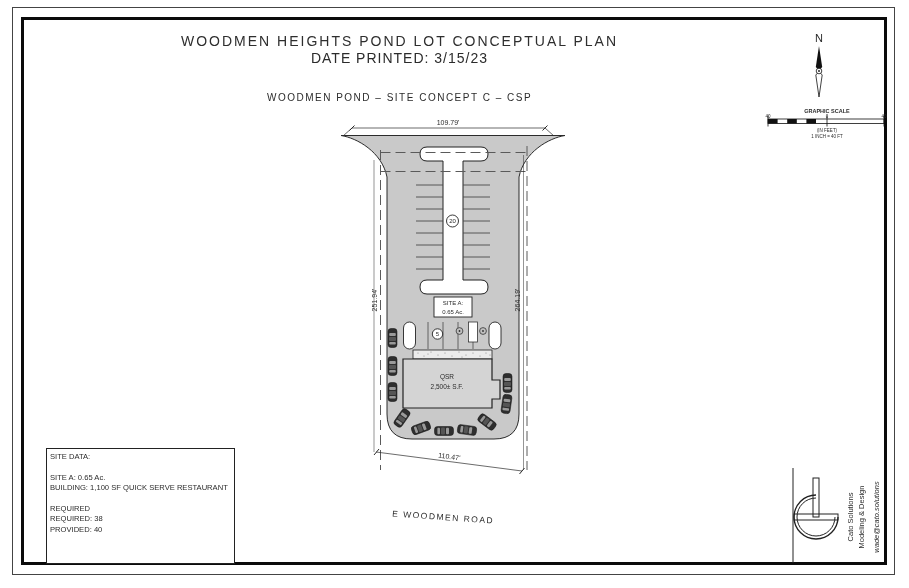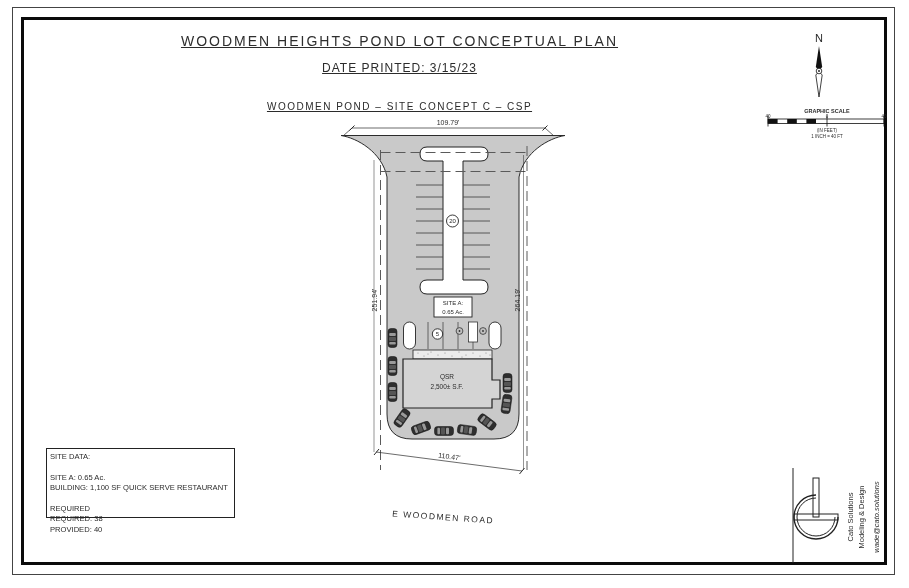--- a/index.html
+++ b/index.html
@@ -1,29 +1,29 @@
 <!DOCTYPE html>
 <html><head>
 <meta charset="utf-8">
 <style>
   html,body{margin:0;padding:0;background:#ffffff;}
   .sheet{position:relative;width:909px;height:588px;background:#ffffff;overflow:hidden;
          font-family:"Liberation Sans", sans-serif;color:#2b2b2b;}
   .border-outer{position:absolute;left:12px;top:7px;right:14px;bottom:13px;border:1px solid #444;}
   .border-inner{position:absolute;left:21px;top:17px;right:22px;bottom:23px;border:3px solid #0a0a0a;}
-  .titles{position:absolute;left:120px;right:230px;top:33px;text-align:center;text-decoration:underline;}
+  .titles{position:absolute;left:120px;right:230px;top:33px;text-align:center;}
   .t-main{font-size:14px;letter-spacing:2px;color:#2e2e2e;white-space:nowrap;}
-  .t-date{font-size:12px;letter-spacing:1px;margin-top:12px;}
+  .t-date{font-size:14px;letter-spacing:1px;margin-top:1px;}
   .t-sub{font-size:10px;letter-spacing:1.5px;margin-top:26px;}
   svg{position:absolute;}
   .svg-north{left:795px;top:25px;}
   .svg-scale{left:752px;top:98px;}
   .svg-plan{left:330px;top:103px;}
   .svg-cato{left:778px;top:458px;}
-  .sitebox{position:absolute;left:46px;top:448px;width:189px;height:70px;border:1.5px solid #222;
+  .sitebox{position:absolute;left:46px;top:448px;width:189px;height:116px;border:1.5px solid #222;
            background:#fff;font-size:7.6px;line-height:10.5px;padding:3px 0 0 3px;box-sizing:border-box;}
   .sitebox .gap{height:10px;}
   text{font-family:"Liberation Sans", sans-serif;fill:#2b2b2b;}
 </style>
 </head>
 <body>
 
 <div class="sheet">
   <div class="border-outer"></div>
   <div class="border-inner"></div>

